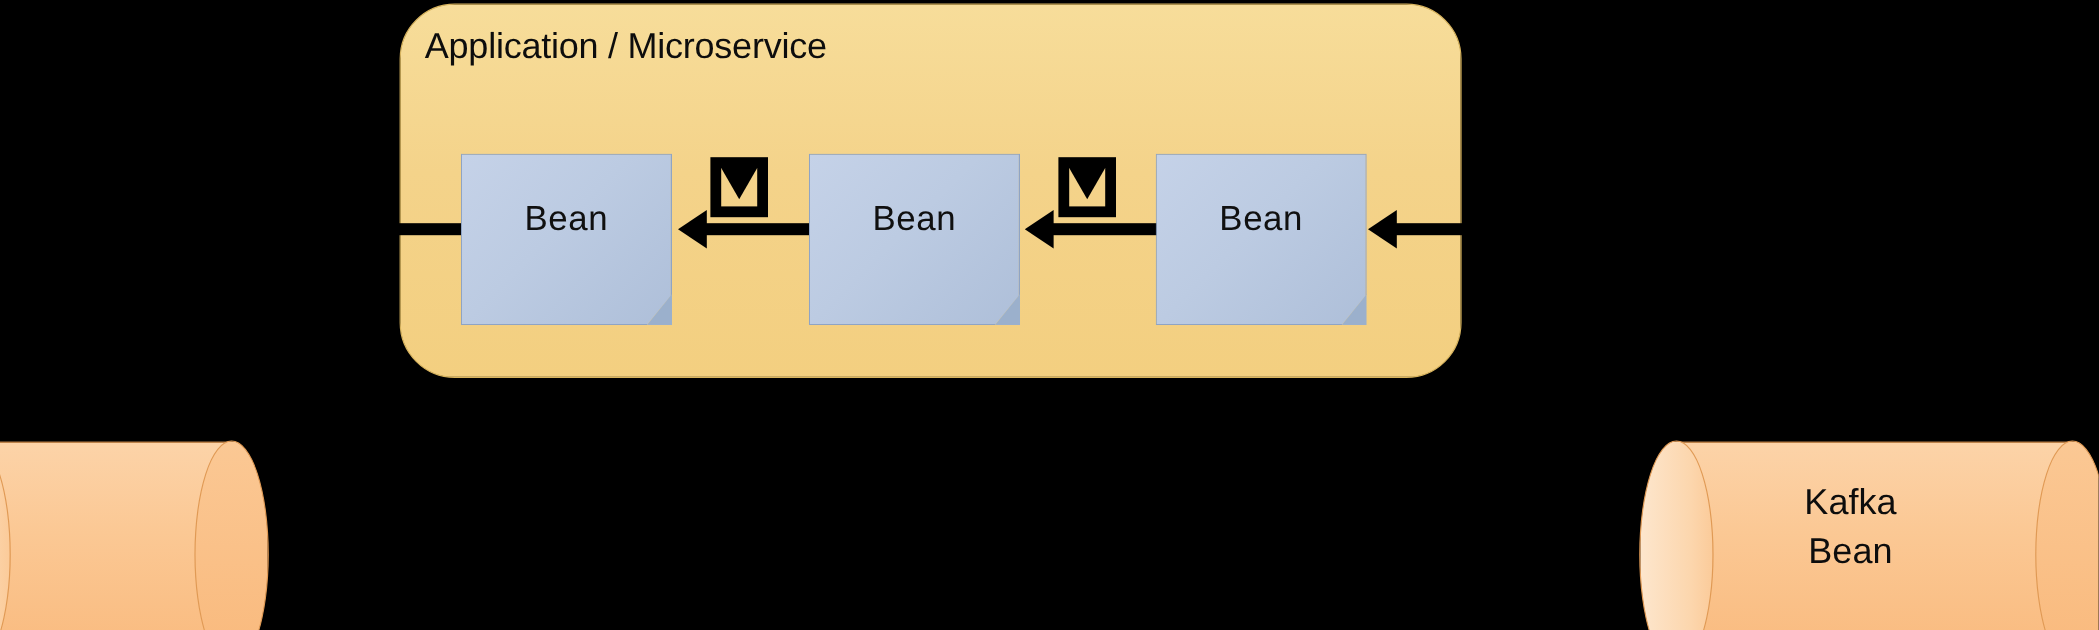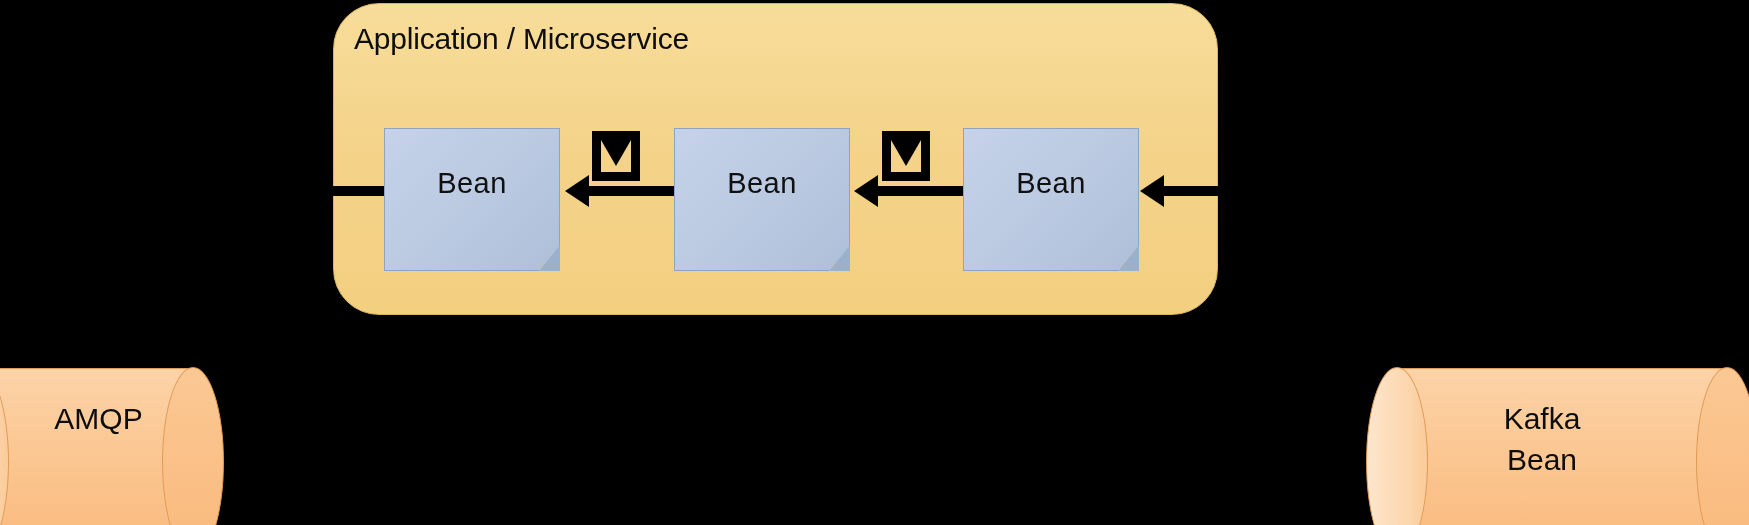--- a/index.html
+++ b/index.html
@@ -229,21 +229,20 @@
 
   <div class="arrow" id="arrow-kafka-in">
     <div class="head"></div>
   </div>
 
   <div class="cylinder" id="cyl-amqp">
     <div class="cyl-body"></div>
     <div class="cyl-cap-right"></div>
     <div class="cyl-cap-left"></div>
     <div class="cyl-label">
-      <div>AMQP</div>
     </div>
   </div>
 
   <div class="cylinder" id="cyl-kafka">
     <div class="cyl-body"></div>
     <div class="cyl-cap-right"></div>
     <div class="cyl-cap-left"></div>
     <div class="cyl-label">
       <div>Kafka</div>
       <div>Bean</div>

